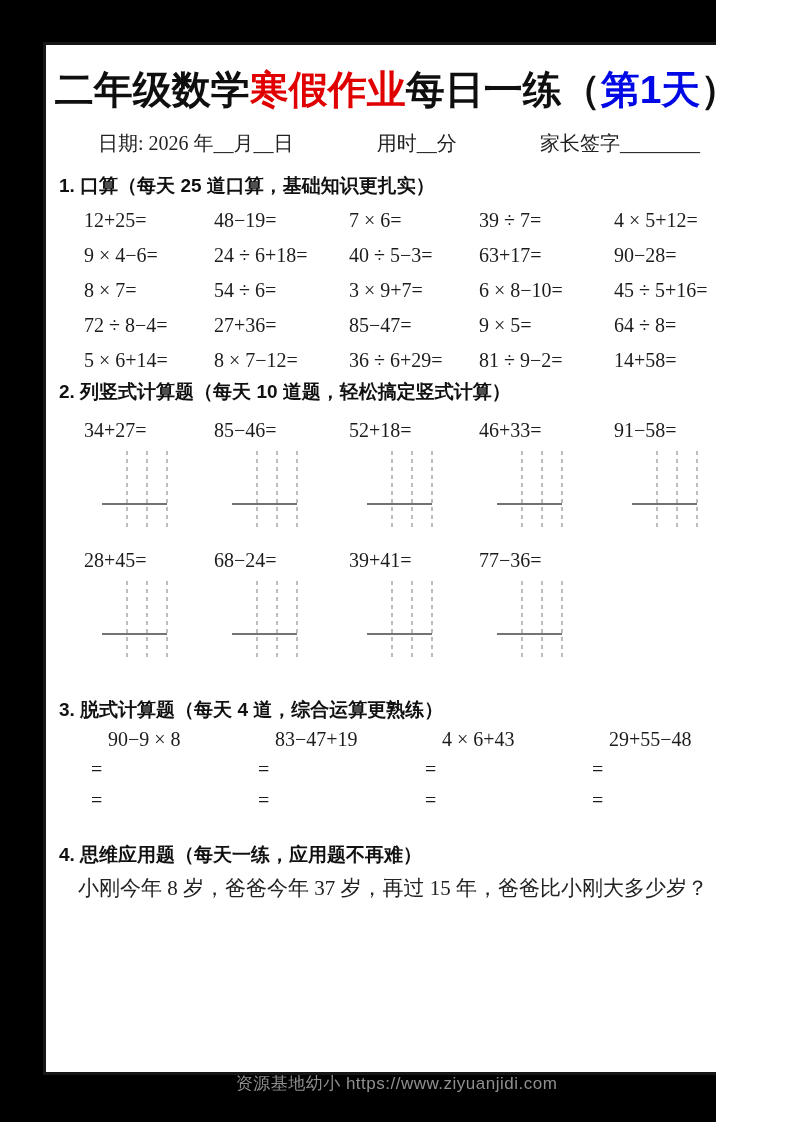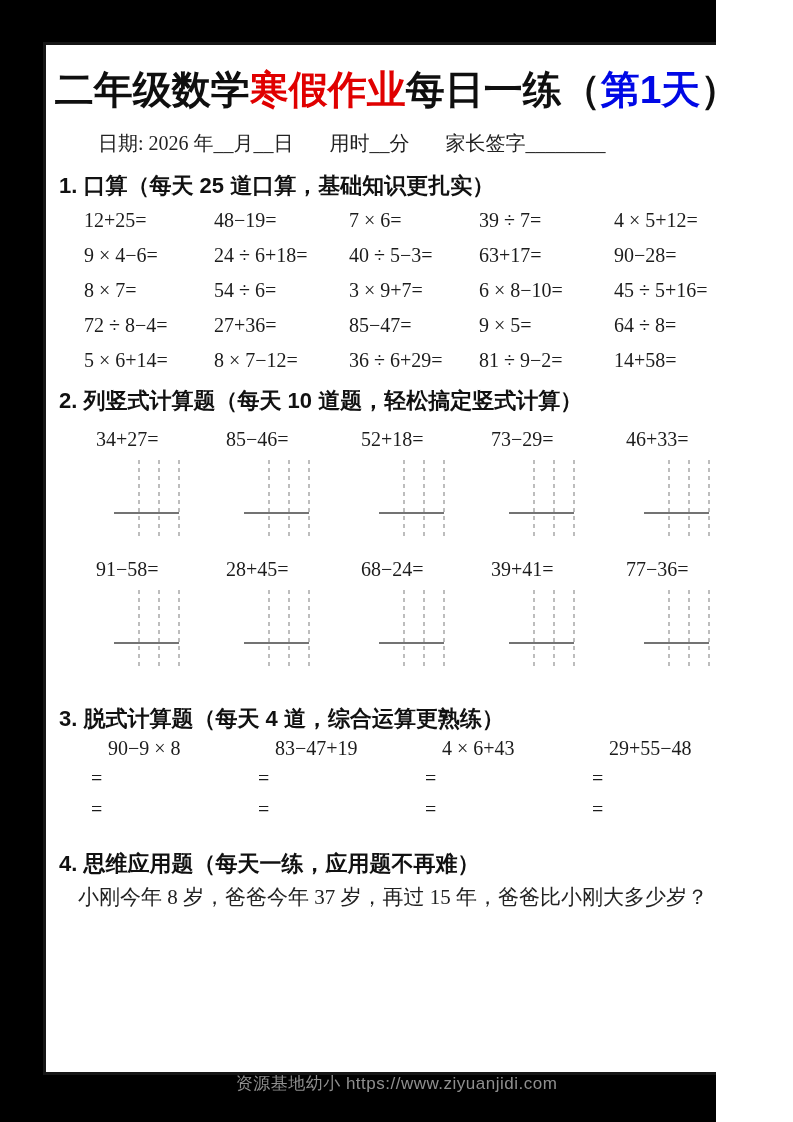--- a/index.html
+++ b/index.html
@@ -34,53 +34,53 @@
     font-family: "Liberation Sans", "DejaVu Sans", sans-serif;
     font-weight: 900;
     font-size: 39px;
     line-height: 46px;
     letter-spacing: 0px;
     color: #0f0f0f;
     white-space: nowrap;
   }
   .meta-row {
     display: flex;
+    justify-content: space-between;
     padding: 0 48px 0 52px;
     margin-top: 16px;
     font-size: 20px;
     line-height: 28px;
     color: #222;
     white-space: nowrap;
-    gap: 36px;
   }
   .sec-header {
     font-family: "Liberation Sans", "DejaVu Sans", sans-serif;
     font-weight: bold;
-    font-size: 22px;
+    font-size: 19px;
     line-height: 28px;
     color: #111;
     padding-left: 13px;
     white-space: nowrap;
   }
   .sec1-header { margin-top: 15px; }
   .oral-grid {
     display: grid;
     grid-template-columns: 130px 135px 130px 135px 1fr;
     padding-left: 38px;
     padding-right: 12px;
     margin-top: 3px;
     font-size: 20px;
     line-height: 35px;
     white-space: nowrap;
   }
-  .sec2-header { margin-top: 9px; }
+  .sec2-header { }
   .vertical-grid {
     display: grid;
     grid-template-columns: 130px 135px 130px 135px 1fr;
-    padding-left: 50px;
+    padding-left: 38px;
     padding-right: 12px;
     margin-top: 10px;
     font-size: 20px;
     white-space: nowrap;
   }
   .v-cell { margin-bottom: 13px; }
   .v-label { line-height: 28px; margin-bottom: 5px; }
   .v-grid { margin-left: 16px; height: 84px; }
   .sec3-header { margin-top: 20px; }
   .stepwise-grid {
@@ -181,29 +181,20 @@
         <div class="v-cell">
           <div class="v-label">52+18=</div>
           <div class="v-grid"><svg width="70" height="84" viewBox="0 0 70 84">
               <line x1="27" y1="2" x2="27" y2="82" stroke="#9a9a9a" stroke-width="1.3" stroke-dasharray="4,4"></line>
               <line x1="47" y1="2" x2="47" y2="82" stroke="#9a9a9a" stroke-width="1.3" stroke-dasharray="4,4"></line>
               <line x1="67" y1="2" x2="67" y2="82" stroke="#9a9a9a" stroke-width="1.3" stroke-dasharray="4,4"></line>
               <line x1="2" y1="55" x2="67" y2="55" stroke="#444444" stroke-width="1.5"></line>
             </svg></div>
         </div>
         <div class="v-cell">
-          <div class="v-label">73−29=</div>
-          <div class="v-grid"><svg width="70" height="84" viewBox="0 0 70 84">
-              <line x1="27" y1="2" x2="27" y2="82" stroke="#9a9a9a" stroke-width="1.3" stroke-dasharray="4,4"></line>
-              <line x1="47" y1="2" x2="47" y2="82" stroke="#9a9a9a" stroke-width="1.3" stroke-dasharray="4,4"></line>
-              <line x1="67" y1="2" x2="67" y2="82" stroke="#9a9a9a" stroke-width="1.3" stroke-dasharray="4,4"></line>
-              <line x1="2" y1="55" x2="67" y2="55" stroke="#444444" stroke-width="1.5"></line>
-            </svg></div>
-        </div>
-        <div class="v-cell">
           <div class="v-label">46+33=</div>
           <div class="v-grid"><svg width="70" height="84" viewBox="0 0 70 84">
               <line x1="27" y1="2" x2="27" y2="82" stroke="#9a9a9a" stroke-width="1.3" stroke-dasharray="4,4"></line>
               <line x1="47" y1="2" x2="47" y2="82" stroke="#9a9a9a" stroke-width="1.3" stroke-dasharray="4,4"></line>
               <line x1="67" y1="2" x2="67" y2="82" stroke="#9a9a9a" stroke-width="1.3" stroke-dasharray="4,4"></line>
               <line x1="2" y1="55" x2="67" y2="55" stroke="#444444" stroke-width="1.5"></line>
             </svg></div>
         </div>
         <div class="v-cell">
           <div class="v-label">91−58=</div>

